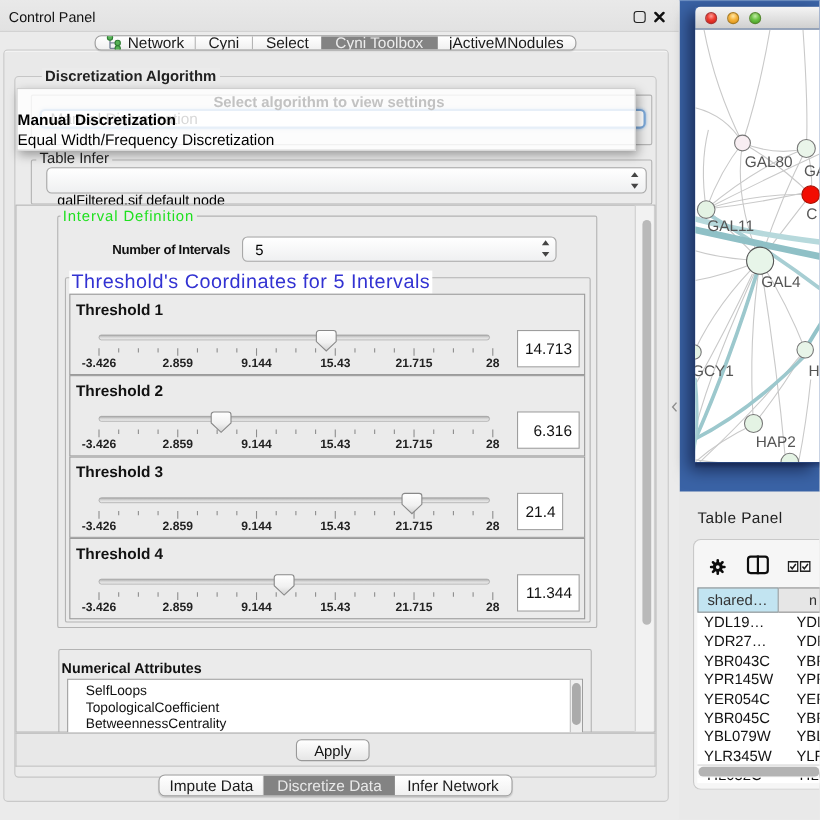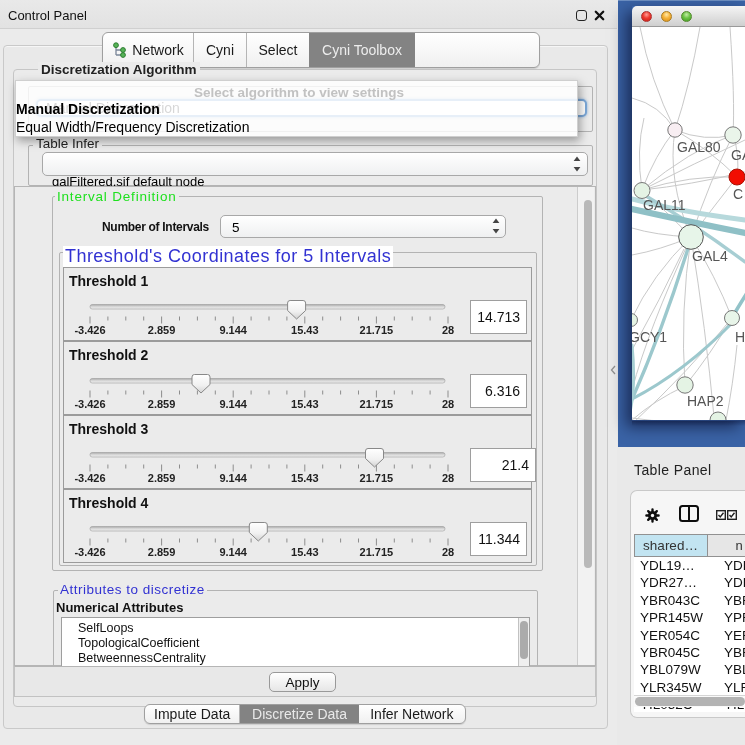--- a/index.html
+++ b/index.html
@@ -18,32 +18,33 @@
 <div class="ab" style="left:576px;top:10px;width:11px;height:11px;border:1.6px solid #222;border-radius:3px;"></div>
 
 <svg class="ab" style="left:593.5px;top:10px;" width="11" height="11" viewBox="0 0 11 11">
     <path d="M1.8 1.8 L9.2 9.2 M9.2 1.8 L1.8 9.2" stroke="#111" stroke-width="2.3" stroke-linecap="round"></path>
   </svg>
 
 <div class="ab" style="left:3px;top:45px;width:605px;height:684px;background:#e9e9e9;border:1px solid #c9c9c9;border-radius:4px;box-shadow:inset 0 1px 0 #f6f6f6;"></div>
 
 <div class="ab" style="left:13px;top:69px;width:584px;height:638px;background:#ebebeb;border:1px solid #c6c6c6;border-radius:4px;"></div>
 
-<div class="ab" style="left:86px;top:32px;width:438px;height:36px;border:1px solid #9f9f9f;border-radius:6px;background:linear-gradient(#ffffff,#f0f0f0);box-shadow:0 1px 1px rgba(0,0,0,0.12);display:flex;overflow:hidden;margin-left:16px;">
+<div class="ab" style="left:86px;top:32px;width:438px;height:14px;border:1px solid #9f9f9f;border-radius:6px;background:linear-gradient(#ffffff,#f0f0f0);box-shadow:0 1px 1px rgba(0,0,0,0.12);display:flex;overflow:hidden;">
   <div style="width:91px;display:flex;align-items:center;justify-content:center;border-right:1px solid #b5b5b5;font-size:14px;color:#1a1a1a;">
     <svg width="16" height="16" viewBox="0 0 16 16" style="margin-right:4px;">
         <path d="M4 4 V13 M4 8 L10.5 8 M4 13 L10.5 13" stroke="#7a8699" stroke-width="1.3" fill="none"></path>
         <circle cx="4" cy="3.2" r="2.4" fill="#57b357" stroke="#2e7d32" stroke-width="1"></circle>
         <circle cx="11" cy="8" r="2.4" fill="#57b357" stroke="#2e7d32" stroke-width="1"></circle>
         <circle cx="11" cy="13" r="2.4" fill="#57b357" stroke="#2e7d32" stroke-width="1"></circle>
       </svg>
     Network</div>
   <div style="width:53px;display:flex;align-items:center;justify-content:center;border-right:1px solid #b5b5b5;font-size:14px;color:#1a1a1a;">Cyni</div>
   <div style="width:62px;display:flex;align-items:center;justify-content:center;font-size:14px;color:#1a1a1a;">Select</div>
   <div style="width:106px;display:flex;align-items:center;justify-content:center;font-size:14px;background:#838383;color:#ededed;">Cyni Toolbox</div>
+  <div style="width:126px;display:flex;align-items:center;justify-content:center;font-size:14px;color:#1a1a1a;">jActiveMNodules</div>
 </div>
 
 <div class="ab" style="left:28px;top:86px;width:565px;height:46px;border:1px solid #b3b3b3;border-radius:2px;"></div>
 <div class="ab bold" style="left:38px;top:62px;font-size:13.5px;color:#222;background:#ebebeb;padding:0 3px;">Discretization Algorithm</div>
 <div class="ab" style="left:36px;top:99px;width:551px;height:18px;border:2px solid #7ba7d7;border-radius:5px;background:#fff;box-shadow:0 0 3px #86b0dd;"></div>
 <div class="ab" style="left:46px;top:100px;font-size:14px;color:#222;">Manual Discretization</div>
 
 <div class="ab" style="left:28px;top:145px;width:565px;height:41px;border:1px solid #b3b3b3;border-radius:2px;"></div>
 <div class="ab" style="left:33px;top:136px;font-size:13.5px;color:#222;background:#ebebeb;padding:0 3px;">Table Infer</div>
 <div class="ab" style="left:42px;top:152px;width:546px;height:24px;background:linear-gradient(#ffffff,#eff0f1);border:1px solid #a8a8a8;border-radius:5px;"></div>
@@ -120,39 +121,38 @@
     <rect x="27" y="37.5" width="355" height="4.5" rx="2.2" fill="url(#trg)" stroke="#9c9c9c" stroke-width="0.6"></rect>
     <path d="M27.0,49.5 v7 M44.9,49.5 v4 M62.8,49.5 v4 M80.7,49.5 v4 M98.6,49.5 v7 M116.5,49.5 v4 M134.4,49.5 v4 M152.3,49.5 v4 M170.2,49.5 v7 M188.1,49.5 v4 M206.0,49.5 v4 M223.9,49.5 v4 M241.8,49.5 v7 M259.7,49.5 v4 M277.6,49.5 v4 M295.5,49.5 v4 M313.4,49.5 v7 M331.3,49.5 v4 M349.2,49.5 v4 M367.1,49.5 v4 M385.0,49.5 v7" stroke="#8d8d8d" stroke-width="1"></path>
     <path transform="translate(311.5,33.5)" d="M-6.5,0 h13 a2.5,2.5 0 0 1 2.5,2.5 V10 L0,18.5 L-9,10 V2.5 a2.5,2.5 0 0 1 2.5,-2.5 Z" fill="url(#thg)" stroke="#888" stroke-width="1"></path>
     <text x="27.0" y="66.5" font-size="11" font-weight="600" fill="#222" text-anchor="middle" font-family="Liberation Sans, sans-serif">-3.426</text>
     <text x="98.6" y="66.5" font-size="11" font-weight="600" fill="#222" text-anchor="middle" font-family="Liberation Sans, sans-serif">2.859</text>
     <text x="170.2" y="66.5" font-size="11" font-weight="600" fill="#222" text-anchor="middle" font-family="Liberation Sans, sans-serif">9.144</text>
     <text x="241.8" y="66.5" font-size="11" font-weight="600" fill="#222" text-anchor="middle" font-family="Liberation Sans, sans-serif">15.43</text>
     <text x="313.4" y="66.5" font-size="11" font-weight="600" fill="#222" text-anchor="middle" font-family="Liberation Sans, sans-serif">21.715</text>
     <text x="385.0" y="66.5" font-size="11" font-weight="600" fill="#222" text-anchor="middle" font-family="Liberation Sans, sans-serif">28</text>
   </svg>
-<div class="ab" style="left:470px;top:448px;width:66px;height:34px;background:#fff;border:1px solid #9e9e9e;font-size:14px;color:#111;display:flex;align-items:center;justify-content:flex-end;padding-right:6px;">21.4</div>
+<div class="ab" style="left:470px;top:448px;width:42px;height:34px;background:#fff;border:1px solid #9e9e9e;font-size:14px;color:#111;display:flex;align-items:center;justify-content:flex-end;padding-right:6px;">21.4</div>
 <div class="ab" style="left:63px;top:489px;width:469px;height:74px;border:1px solid #9b9b9b;background:#ebebeb;"></div>
 <div class="ab bold" style="left:69px;top:495px;font-size:14px;color:#111;">Threshold 4</div>
 <svg class="ab" style="left:63px;top:489px;" width="469" height="74" viewBox="0 0 469 74">
     <rect x="27" y="37.5" width="355" height="4.5" rx="2.2" fill="url(#trg)" stroke="#9c9c9c" stroke-width="0.6"></rect>
     <path d="M27.0,49.5 v7 M44.9,49.5 v4 M62.8,49.5 v4 M80.7,49.5 v4 M98.6,49.5 v7 M116.5,49.5 v4 M134.4,49.5 v4 M152.3,49.5 v4 M170.2,49.5 v7 M188.1,49.5 v4 M206.0,49.5 v4 M223.9,49.5 v4 M241.8,49.5 v7 M259.7,49.5 v4 M277.6,49.5 v4 M295.5,49.5 v4 M313.4,49.5 v7 M331.3,49.5 v4 M349.2,49.5 v4 M367.1,49.5 v4 M385.0,49.5 v7" stroke="#8d8d8d" stroke-width="1"></path>
     <path transform="translate(195.3,33.5)" d="M-6.5,0 h13 a2.5,2.5 0 0 1 2.5,2.5 V10 L0,18.5 L-9,10 V2.5 a2.5,2.5 0 0 1 2.5,-2.5 Z" fill="url(#thg)" stroke="#888" stroke-width="1"></path>
     <text x="27.0" y="66.5" font-size="11" font-weight="600" fill="#222" text-anchor="middle" font-family="Liberation Sans, sans-serif">-3.426</text>
     <text x="98.6" y="66.5" font-size="11" font-weight="600" fill="#222" text-anchor="middle" font-family="Liberation Sans, sans-serif">2.859</text>
     <text x="170.2" y="66.5" font-size="11" font-weight="600" fill="#222" text-anchor="middle" font-family="Liberation Sans, sans-serif">9.144</text>
     <text x="241.8" y="66.5" font-size="11" font-weight="600" fill="#222" text-anchor="middle" font-family="Liberation Sans, sans-serif">15.43</text>
     <text x="313.4" y="66.5" font-size="11" font-weight="600" fill="#222" text-anchor="middle" font-family="Liberation Sans, sans-serif">21.715</text>
     <text x="385.0" y="66.5" font-size="11" font-weight="600" fill="#222" text-anchor="middle" font-family="Liberation Sans, sans-serif">28</text>
   </svg>
 <div class="ab" style="left:470px;top:522px;width:57px;height:34px;background:#fff;border:1px solid #9e9e9e;font-size:14px;color:#111;display:flex;align-items:center;justify-content:flex-end;padding-right:6px;">11.344</div>
 
 <div class="ab" style="left:14px;top:570px;width:563px;height:96px;overflow:hidden;">
   <div class="ab" style="left:39px;top:20px;width:485px;height:90px;border:1px solid #b3b3b3;border-radius:2px;"></div>
-  <div class="ab" style="left:44px;top:12px;font-size:13.5px;letter-spacing:0.5px;color:#3232d2;background:#ebebeb;padding:0 2px;">Attributes to discretize</div>
   <div class="ab bold" style="left:42px;top:30px;font-size:13px;color:#111;">Numerical Attributes</div>
   <div class="ab" style="left:47px;top:47px;width:469px;height:60px;background:#fff;border:1px solid #9e9e9e;"></div>
   <div class="ab" style="left:64px;top:51px;font-size:12.5px;color:#111;">SelfLoops</div>
   <div class="ab" style="left:64px;top:66px;font-size:12.5px;color:#111;">TopologicalCoefficient</div>
   <div class="ab" style="left:64px;top:81px;font-size:12.5px;color:#111;">BetweennessCentrality</div>
   <div class="ab" style="left:504px;top:48px;width:11px;height:58px;background:#efefef;border-left:1px solid #c2c2c2;"></div>
   <div class="ab" style="left:505.5px;top:51px;width:8px;height:38px;background:#ababab;border-radius:4px;"></div>
 </div>
 
 <div class="ab" style="left:14px;top:666px;width:582px;height:31px;background:#e8e8e8;border:1px solid #c2c2c2;border-top:1px solid #b5b5b5;"></div>

